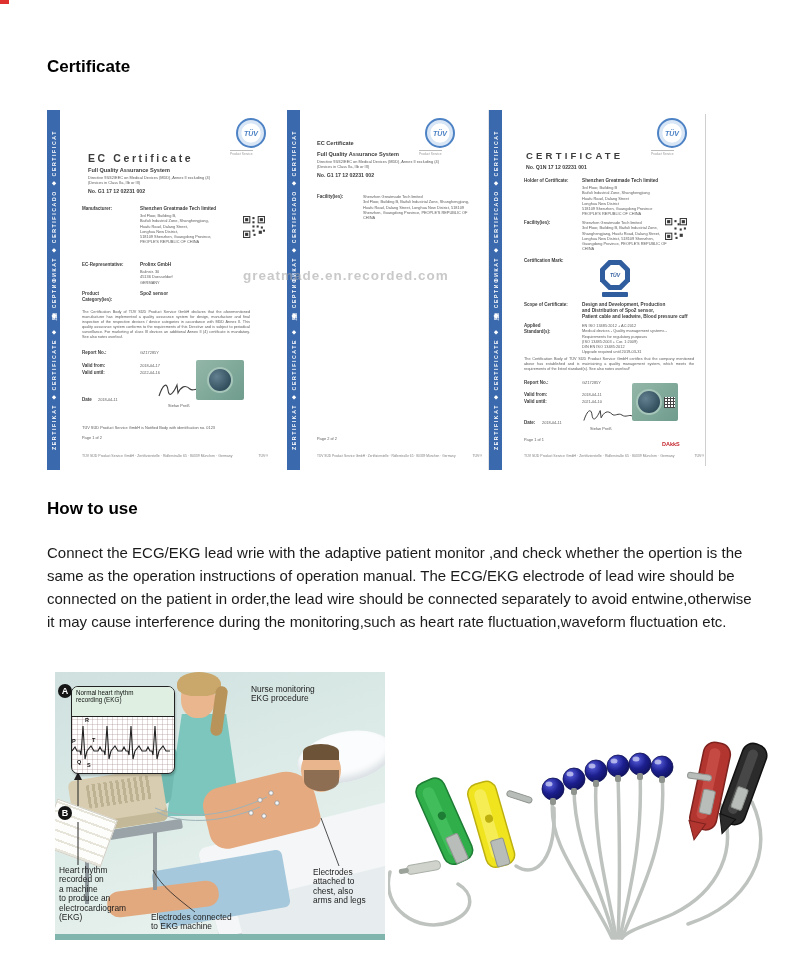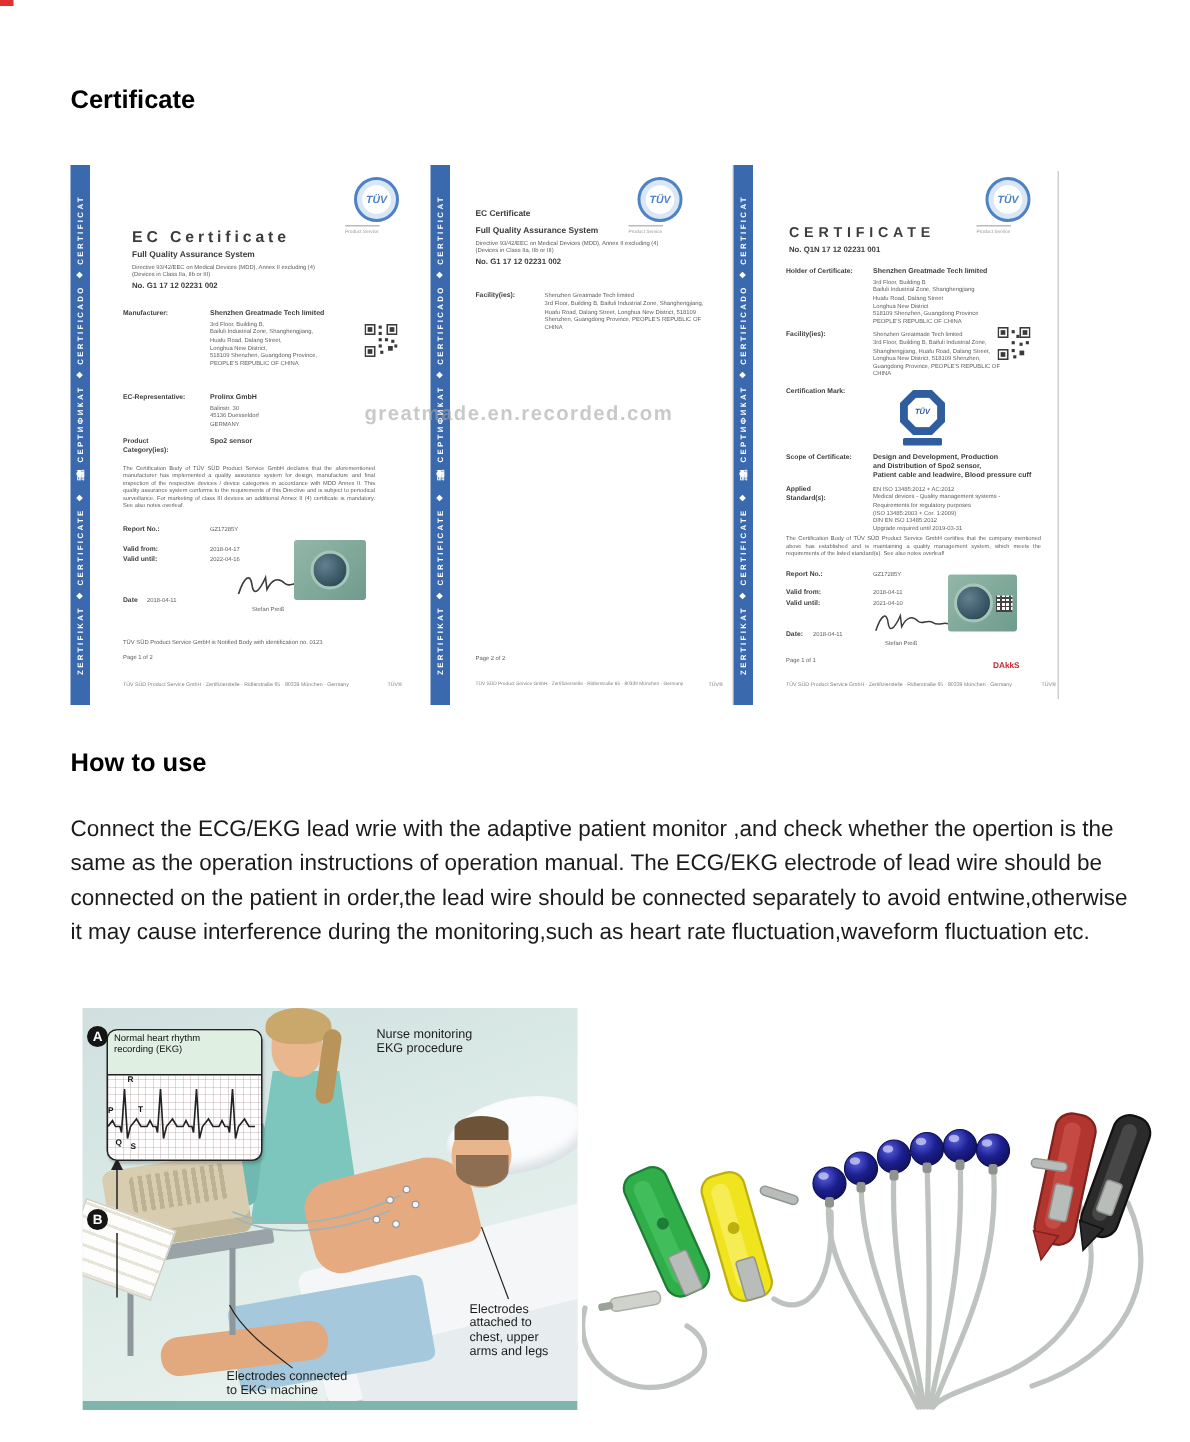--- a/index.html
+++ b/index.html
@@ -313,25 +313,31 @@
       <span class="wl" style="left:15px;top:45px">S</span>
       <span class="wl" style="left:20px;top:20px">T</span>
     </div>
   </div>
 
   <div class="a badge" style="left:3px;top:12px">A</div>
   <div class="a badge" style="left:3px;top:134px">B</div>
 
   <div class="a cap t" style="left:196px;top:13px">Nurse monitoring
 EKG procedure</div>
+  <div class="a cap t" style="left:4px;top:194px">Heart rhythm
+recorded on
+a machine
+to produce an
+electrocardiogram
+(EKG)</div>
   <div class="a cap t" style="left:96px;top:241px">Electrodes connected
 to EKG machine</div>
   <div class="a cap t" style="left:258px;top:196px">Electrodes
 attached to
-chest, upper
+chest, also
 arms and legs</div>
 
   <div class="a" style="left:0;bottom:0;width:100%;height:6px;background:#7fb5ad"></div>
 </div>
 
 <div class="a photo">
   <svg width="400" height="264" viewBox="0 0 400 264">
 
     <g stroke="#bfc3bf" stroke-width="3.5" fill="none" stroke-linecap="round">
       <path d="M2,196 C-8,232 30,258 62,246 C90,235 84,216 70,208"></path>

